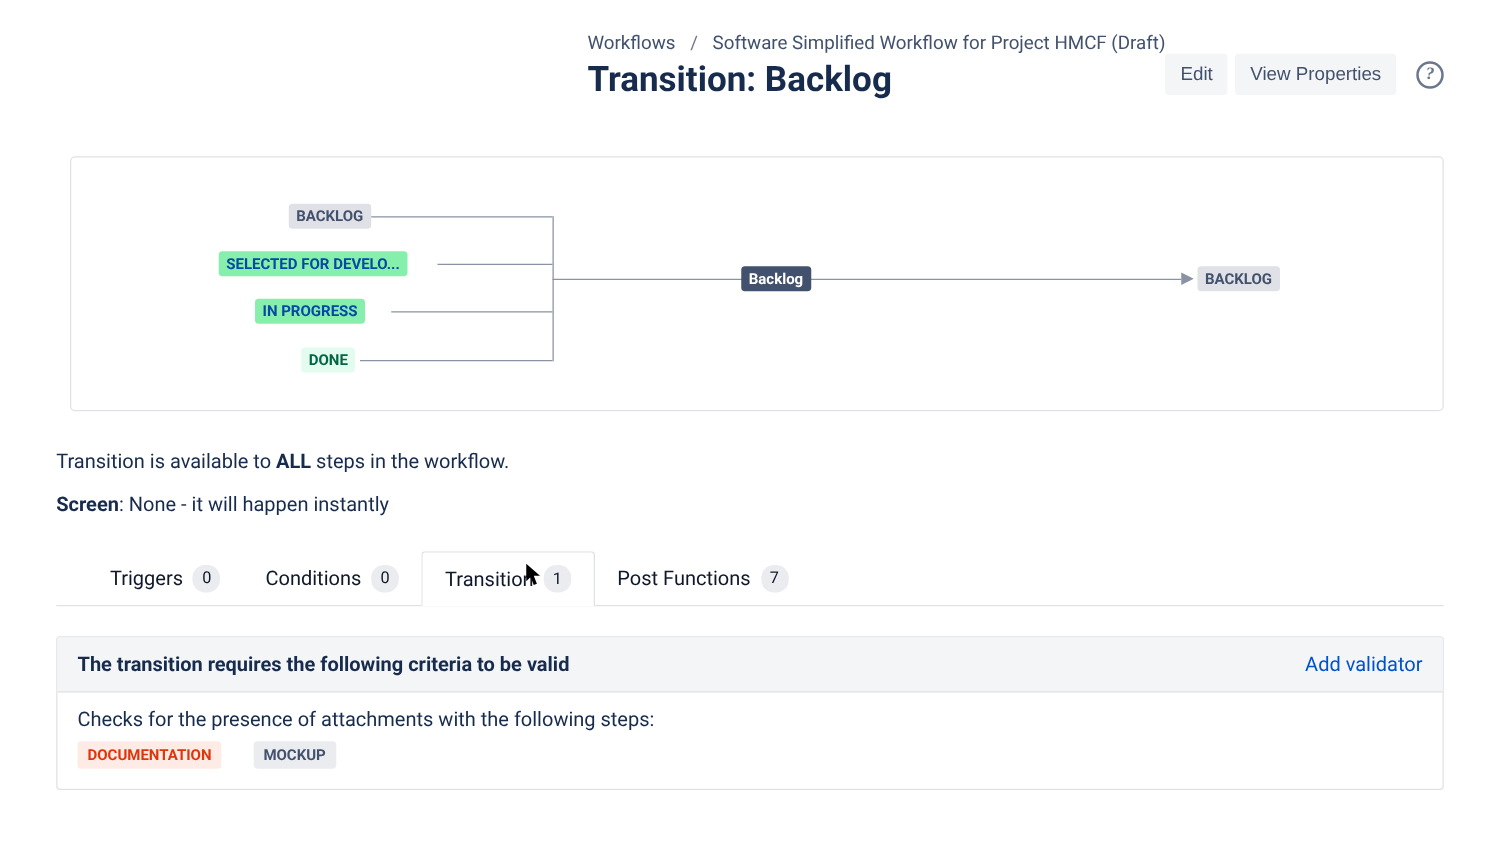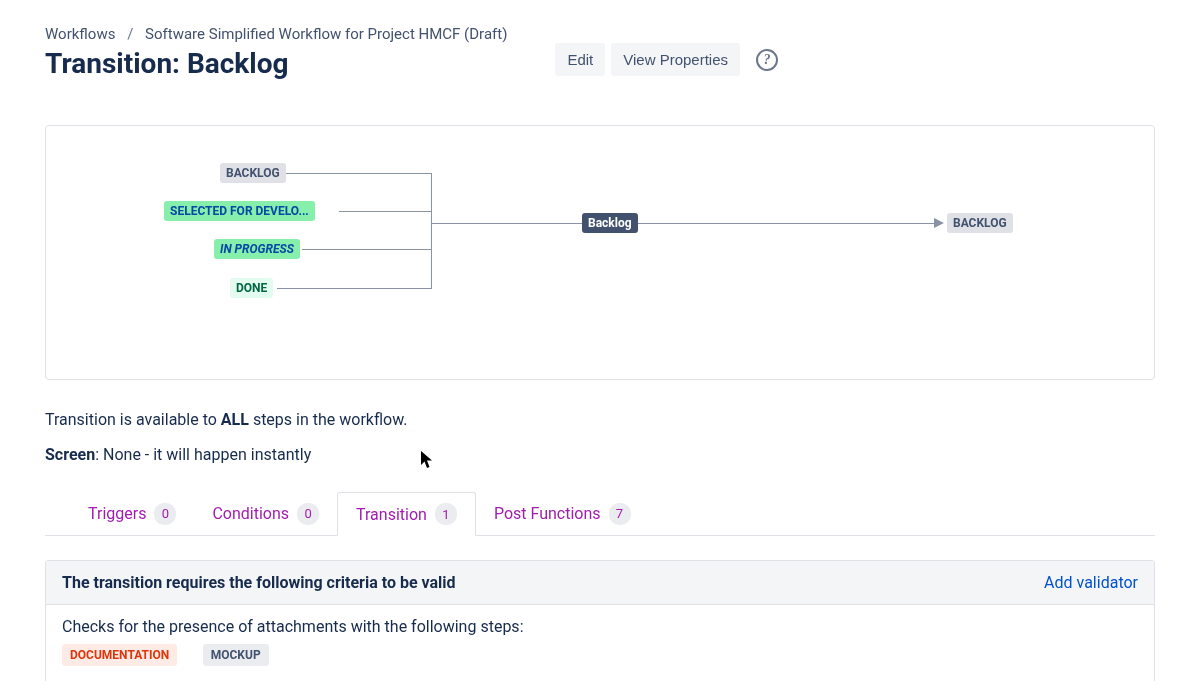--- a/index.html
+++ b/index.html
@@ -6,23 +6,22 @@
   body {
     margin: 0;
     padding: 25px 45px;
     font-family: -apple-system, BlinkMacSystemFont, "Segoe UI", Roboto, Arial, sans-serif;
     color: #172B4D;
     background: #fff;
     font-size: 14px;
   }
   .header-row {
     display: flex;
-    justify-content: flex-start;
+    justify-content: flex-end;
     align-items: flex-start;
-    gap: 48px;
   }
   .breadcrumb {
     font-size: 15px;
     color: #42526E;
     margin-bottom: 4px;
   }
   .breadcrumb a { color: #42526E; text-decoration: none; }
   .breadcrumb-sep { margin: 0 8px; color: #6B778C; }
   h1.page-title {
     margin: 0;
@@ -53,22 +52,23 @@
     font-style: italic;
     font-family: Georgia, serif;
     font-weight: bold;
     cursor: pointer;
   }
 
   .diagram-frame {
     margin-top: 45px;
     border: 1px solid #DFE1E6;
     border-radius: 4px;
-    height: 255px;
+    height: 204px;
     position: relative;
+    margin-left: 11px;
   }
   .status-lozenge {
     position: absolute;
     font-size: 12px;
     font-weight: 700;
     padding: 3px 6px;
     border-radius: 3px;
     background: #DFE1E6;
     color: #42526E;
     white-space: nowrap;
@@ -93,21 +93,21 @@
 
   .tabs {
     display: flex;
     border-bottom: 1px solid #DFE1E6;
     margin-top: 28px;
     padding-left: 25px;
   }
   .tab {
     padding: 10px 18px;
     font-size: 16px;
-    color: #a21caf;
+    color: #0f172a;
     cursor: pointer;
     display: flex;
     align-items: center;
     gap: 8px;
   }
   .tab.active {
     border: 1px solid #DFE1E6;
     border-bottom: 1px solid #fff;
     margin-bottom: -1px;
     border-radius: 3px 3px 0 0;
@@ -180,21 +180,21 @@
     <button class="btn">Edit</button>
     <button class="btn">View Properties</button>
     <span class="help-icon">?</span>
   </div>
 </div>
 
 <div class="diagram-frame">
 
   <span class="status-lozenge" style="left:174px; top:37px;">BACKLOG</span>
   <span class="status-lozenge status-blue" style="left:118px; top:75px;">SELECTED FOR DEVELO...</span>
-  <span class="status-lozenge status-blue" style="left:168px; top:113px;font-style:italic;">IN PROGRESS</span>
+  <span class="status-lozenge status-blue" style="left:147px; top:113px;">IN PROGRESS</span>
   <span class="status-lozenge status-green" style="left:184px; top:152px;">DONE</span>
 
   <div class="diagram-line" style="left:240px; top:47px; width:145px; height:1px;"></div>
   <div class="diagram-line" style="left:293px; top:85px; width:92px; height:1px;"></div>
   <div class="diagram-line" style="left:256px; top:123px; width:129px; height:1px;"></div>
   <div class="diagram-line" style="left:231px; top:162px; width:154px; height:1px;"></div>
 
   <div class="diagram-line" style="left:385px; top:47px; width:1px; height:116px;"></div>
 
   <div class="diagram-line" style="left:385px; top:97px; width:503px; height:1px;"></div>

